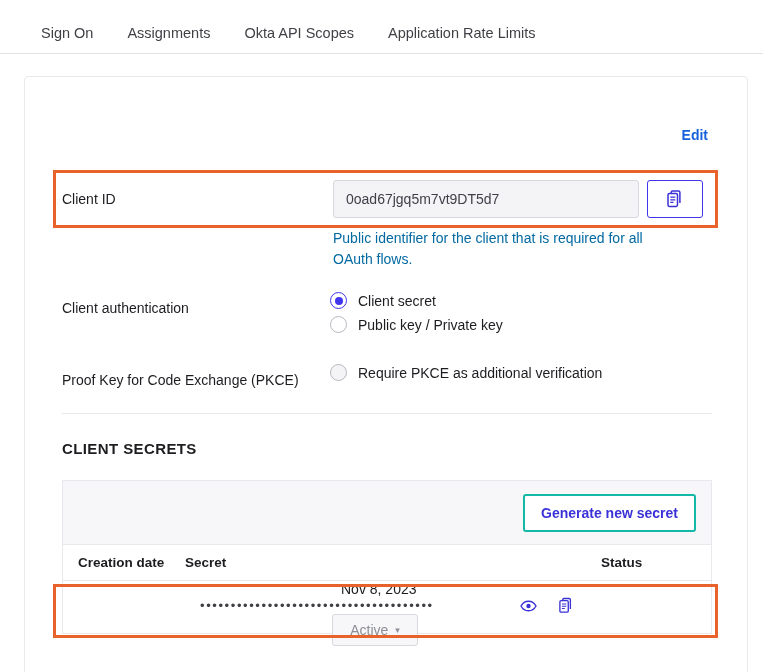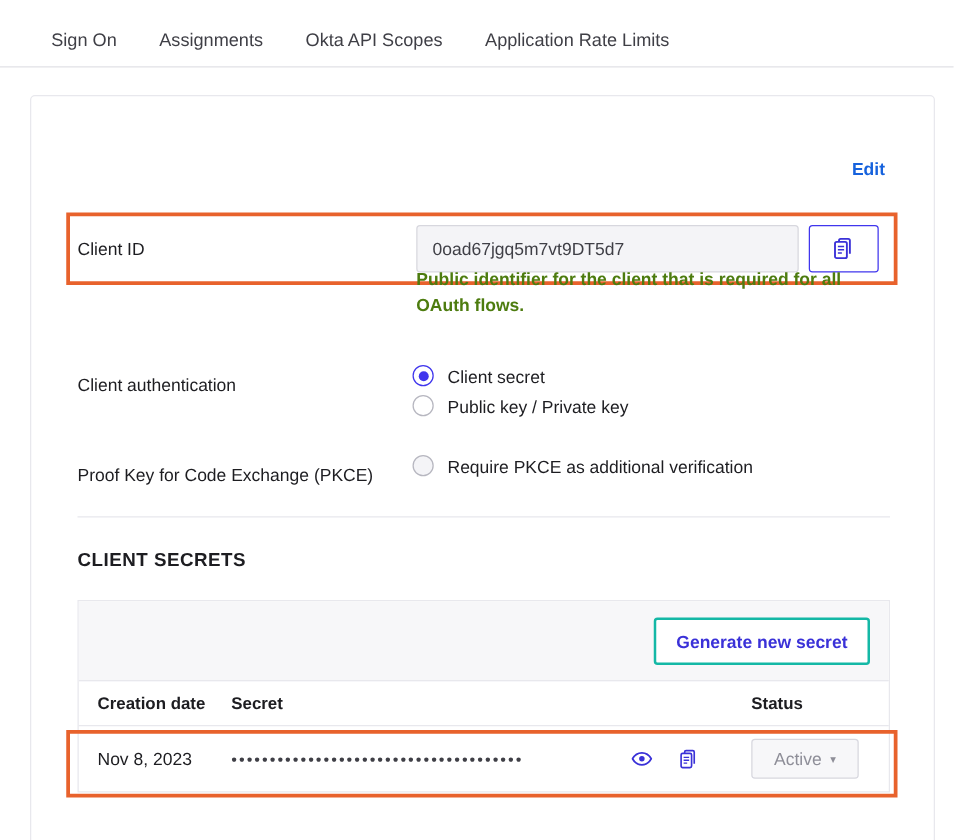--- a/index.html
+++ b/index.html
@@ -120,26 +120,25 @@
     box-sizing: border-box;
     display: flex;
     align-items: center;
     justify-content: center;
     cursor: pointer;
   }
 
   .helper-text {
     position: absolute;
     left: 308px;
-    top: 136px;
+    top: 151px;
     width: 350px;
     font-size: 14px;
     line-height: 21px;
-    color: #4d7c0f;
-    font-weight: bold;
+    color: #0369a1;
   }
 
   
   .auth-label { left: 37px; top: 223px; }
   .radio-row {
     position: absolute;
     display: flex;
     align-items: center;
     left: 305px;
   }
@@ -259,20 +258,21 @@
   }
   .th-date { width: 122px; padding-left: 15px; box-sizing: border-box; }
   .th-secret { flex: 1; }
   .th-status { width: 110px; }
 
   .table-row {
     display: flex;
     align-items: center;
     height: 52px;
     box-sizing: border-box;
+    flex-direction: column;
   }
   .td-date {
     width: 122px;
     padding-left: 15px;
     box-sizing: border-box;
     font-size: 14px;
     color: #1d1d21;
   }
   .td-secret {
     flex: 1;

